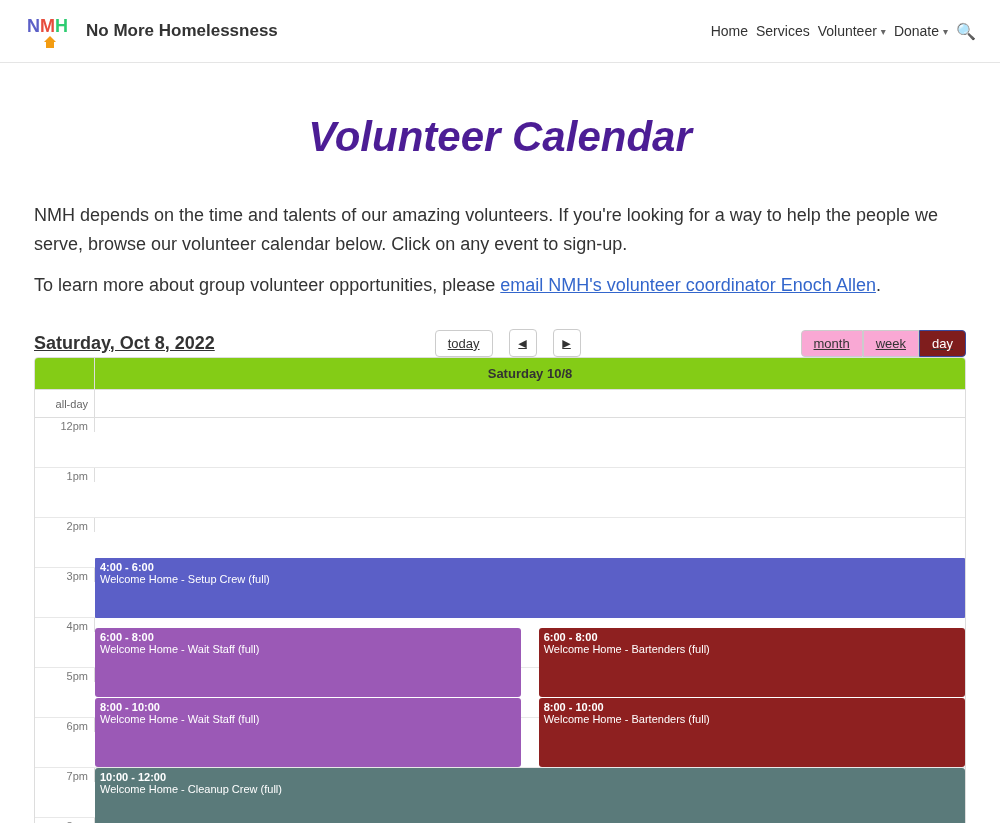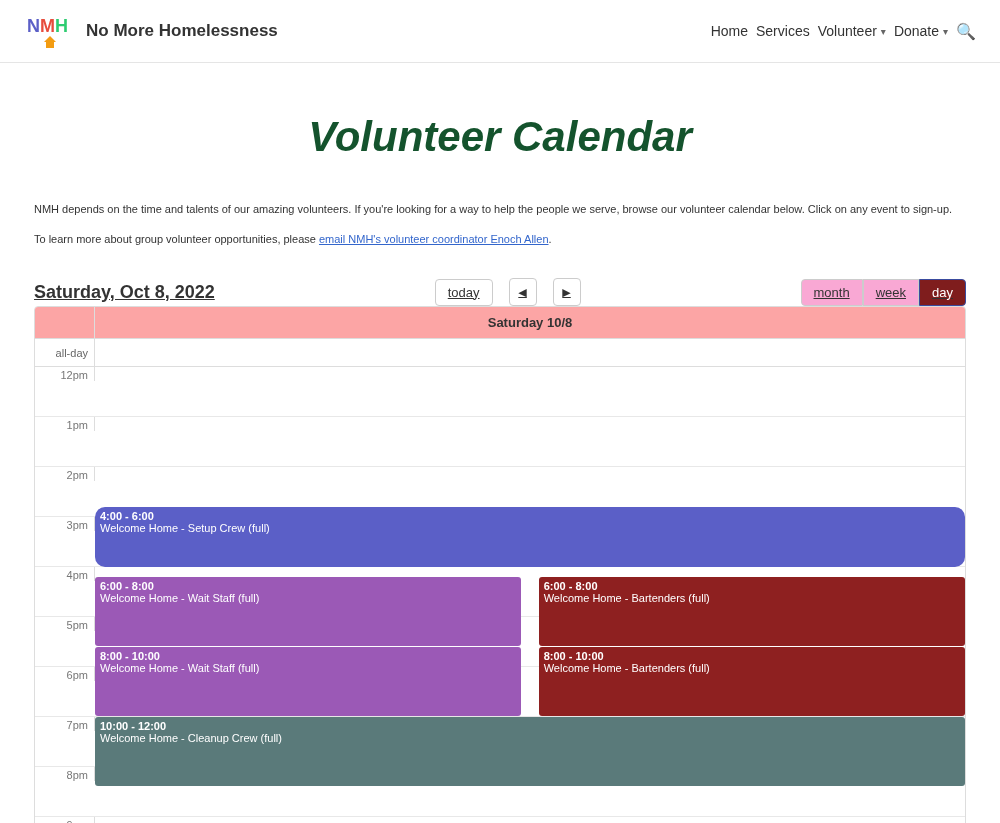--- a/index.html
+++ b/index.html
@@ -58,27 +58,27 @@
     main {
       max-width: 980px;
       margin: 0 auto;
       padding: 20px 24px 40px;
     }
 
     .page-title {
       text-align: center;
       font-size: 42px;
       font-weight: 800;
-      color: #14532d;
+      color: #4c1d95;
       margin: 30px 0 40px;
       font-style: italic;
     }
 
     .description {
-      font-size: 11px;
+      font-size: 18px;
       line-height: 1.6;
       color: #333;
       margin-bottom: 12px;
     }
     .description a {
       color: #3366cc;
       text-decoration: underline;
     }
 
     
@@ -145,21 +145,21 @@
     }
 
     
     .cal-grid {
       border: 1px solid #ddd;
       border-radius: 4px;
       overflow: hidden;
     }
     .cal-header-row {
       display: flex;
-      background: #fca5a5;
+      background: #84cc16;
       border-bottom: 1px solid #ddd;
     }
     .cal-header-time {
       width: 60px;
       flex-shrink: 0;
       border-right: 1px solid #ddd;
     }
     .cal-header-day {
       flex: 1;
       text-align: center;
@@ -327,21 +327,21 @@
         <div class="cal-hour-row">
           <div class="cal-time-label">10pm</div>
           <div class="cal-day-cell"></div>
         </div>
         <div class="cal-hour-row">
           <div class="cal-time-label">11pm</div>
           <div class="cal-day-cell"></div>
         </div>
 
         <div id="events-overlay" style="position:absolute; top:0; left:60px; right:0; pointer-events:none;">
-        <div style="position: absolute; top: 140px; height: 60px; left: 0%; width: 100%; background: rgb(91, 95, 199); border-radius: 10px; padding: 3px 5px; font-size: 11px; color: rgb(255, 255, 255); overflow: hidden; cursor: pointer; pointer-events: auto; box-sizing: border-box;">
+        <div style="position: absolute; top: 140px; height: 60px; left: 0%; width: 100%; background: rgb(91, 95, 199); border-radius: 1px; padding: 3px 5px; font-size: 11px; color: rgb(255, 255, 255); overflow: hidden; cursor: pointer; pointer-events: auto; box-sizing: border-box;">
               <span style="font-weight:600; display:block;">4:00 - 6:00</span>
               <span style="display:block;">Welcome Home - Setup Crew (full)</span>
             </div>
             <div style="position: absolute; top: 210px; height: 69px; left: 0%; width: 49%; background: rgb(155, 89, 182); border-radius: 3px; padding: 3px 5px; font-size: 11px; color: rgb(255, 255, 255); overflow: hidden; cursor: pointer; pointer-events: auto; box-sizing: border-box;">
               <span style="font-weight:600; display:block;">6:00 - 8:00</span>
               <span style="display:block;">Welcome Home - Wait Staff (full)</span>
             </div>
             <div style="position: absolute; top: 210px; height: 69px; left: 51%; width: 49%; background: rgb(142, 32, 32); border-radius: 3px; padding: 3px 5px; font-size: 11px; color: rgb(255, 255, 255); overflow: hidden; cursor: pointer; pointer-events: auto; box-sizing: border-box;">
               <span style="font-weight:600; display:block;">6:00 - 8:00</span>
               <span style="display:block;">Welcome Home - Bartenders (full)</span>

